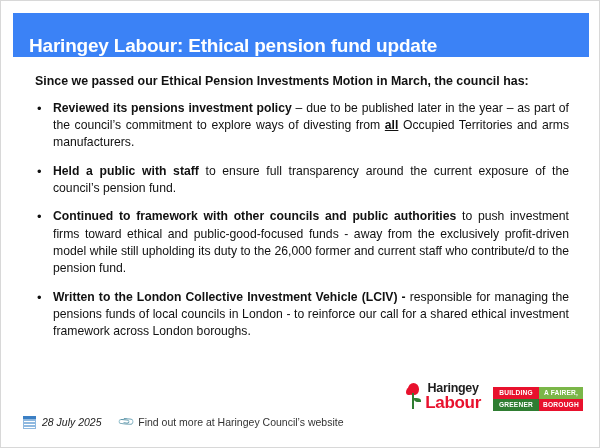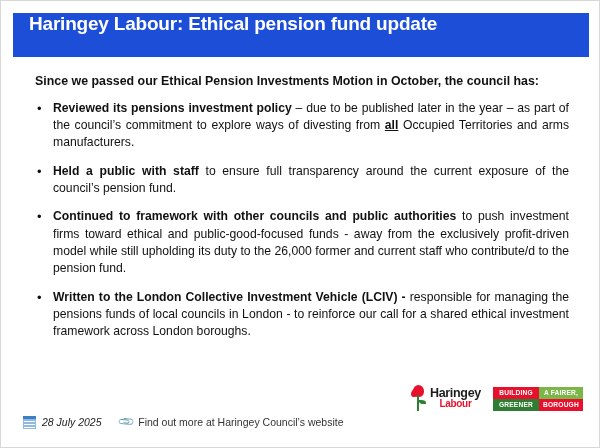--- a/index.html
+++ b/index.html
@@ -21,23 +21,23 @@
     box-sizing: border-box;
     border: 1px solid #d8d8d8;
   }
   
   .header-bar {
     position: absolute;
     left: 12px;
     top: 12px;
     width: 576px;
     height: 44px;
-    background: #1d4ed8;
-    display: flex;
-    align-items: flex-start;
+    background: #3b82f6;
+    display: flex;
+    align-items: flex-end;
   }
   .header-title {
     color: #ffffff;
     font-size: 19px;
     font-weight: bold;
     padding-left: 16px;
     letter-spacing: -0.2px;
     white-space: nowrap;
   }
   
@@ -195,21 +195,21 @@
   .hl-text {
     line-height: 1.0;
   }
   .hl-text .l1 {
     font-size: 12.5px;
     font-weight: bold;
     color: #1d1d1d;
     letter-spacing: -0.3px;
   }
   .hl-text .l2 {
-    font-size: 10px;
+    font-size: 17px;
     font-weight: bold;
     color: #e8112d;
     letter-spacing: -0.3px;
   }
   .council-logo {
     display: grid;
     grid-template-columns: 46px 44px;
     grid-template-rows: 12px 12px;
     font-size: 6.6px;
     font-weight: bold;
@@ -229,21 +229,21 @@
 </head>
 <body>
 
 <div class="slide">
 
   <div class="header-bar">
     <div class="header-title">Haringey Labour: Ethical pension fund update</div>
   </div>
 
   <div class="body-area">
-    <div class="intro">Since we passed our Ethical Pension Investments Motion in October, the council has:</div>
+    <div class="intro">Since we passed our Ethical Pension Investments Motion in March, the council has:</div>
 
     <ul class="bullets">
       <li class="bullet">
         <b>Reviewed its pensions investment policy</b><span> – due to be published later in the year – as part of the council’s commitment to explore ways of divesting from </span><b><u>all</u></b><span> Occupied Territories and arms manufacturers.</span>
       </li>
       <li class="bullet">
         <b>Held a public with staff</b><span> to ensure full transparency around the current exposure of the council’s pension fund.</span>
       </li>
       <li class="bullet">
         <b>Continued to framework with other councils and public authorities</b><span> to push investment firms toward ethical and public-good-focused funds - away from the exclusively profit-driven model while still upholding its duty to the 26,000 former and current staff who contribute/d to the pension fund.</span>

